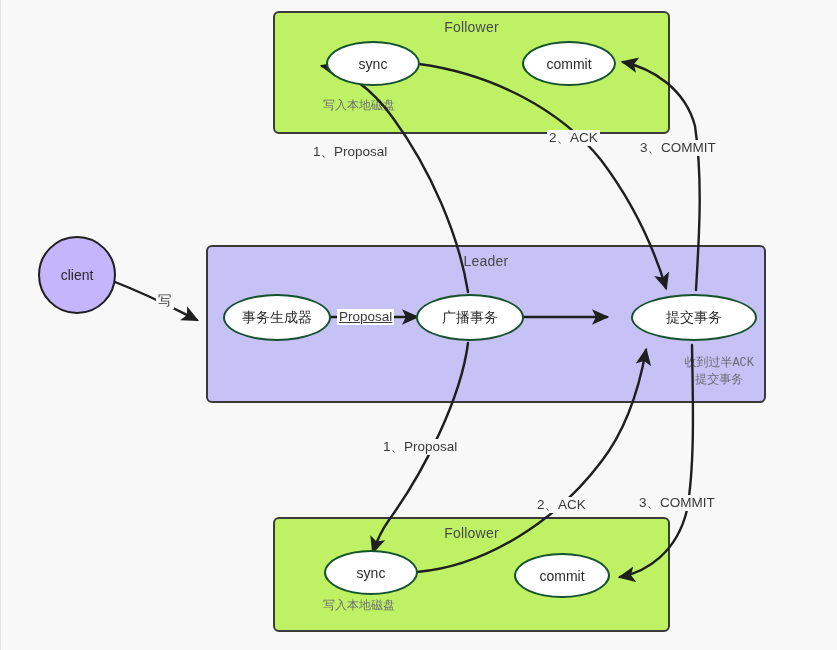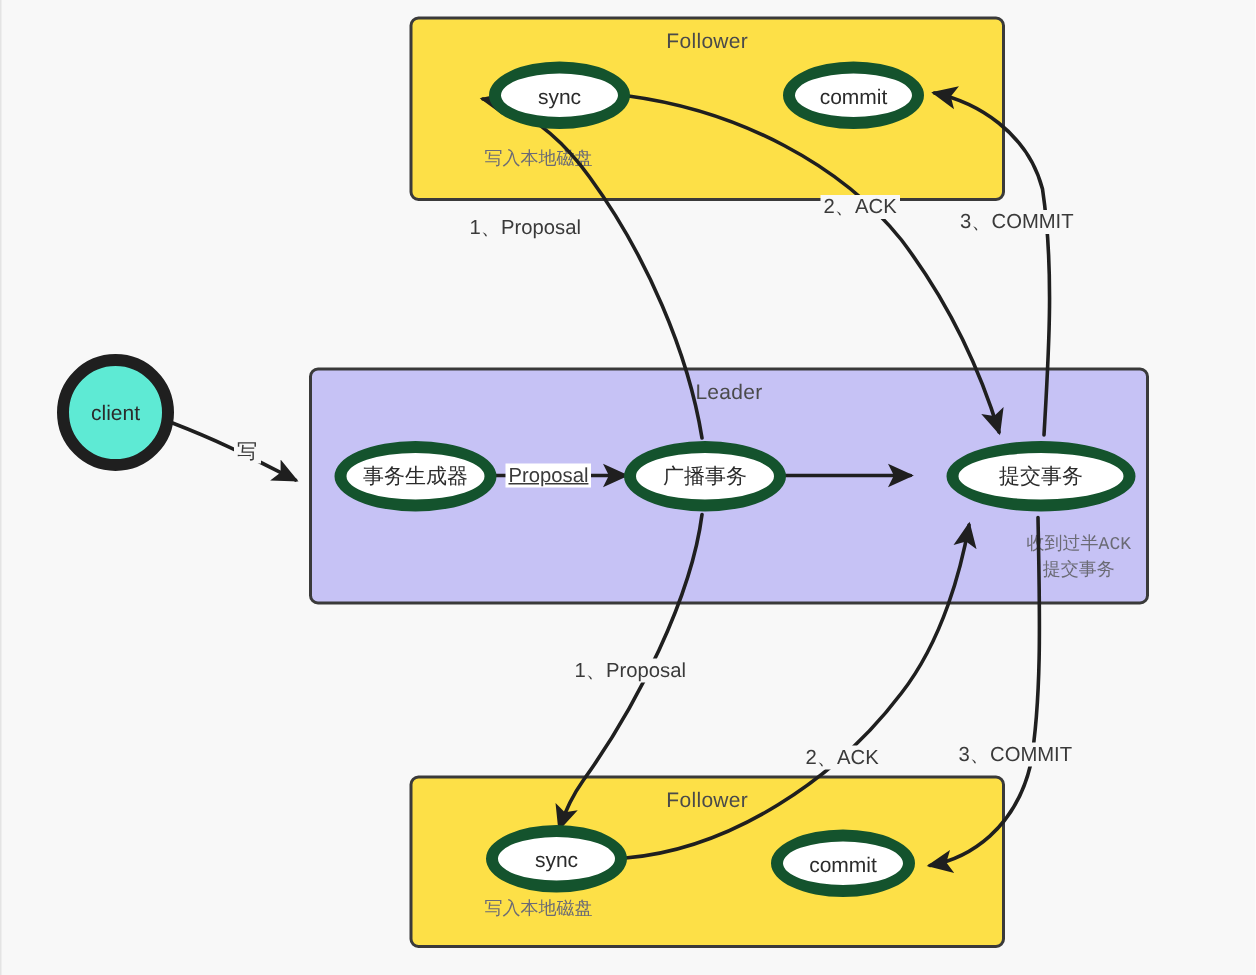--- a/index.html
+++ b/index.html
@@ -23,21 +23,21 @@
     top: 0;
     width: 837px;
     height: 650px;
   }
   .group-box {
     position: absolute;
     border: 2px solid #3a3a3a;
     border-radius: 6px;
     box-sizing: border-box;
   }
-  .group-follower { background: #fde047; }
+  .group-follower { background: #bef264; }
   .group-leader   { background: #c6c2f5; }
   .group-title {
     position: absolute;
     left: 0; right: 0;
     top: 6px;
     text-align: center;
     font-size: 14px;
     color: #4a4a4a;
     letter-spacing: .2px;
   }
@@ -48,30 +48,30 @@
     line-height: 17px;
     text-align: center;
     white-space: pre;
     font-family: Liberation Mono, monospace;
   }
   .node {
     position: absolute;
     display: flex;
     align-items: center;
     justify-content: center;
-    border: 8px solid #14532d;
+    border: 2px solid #14532d;
     border-radius: 50%;
     background: #ffffff;
     box-sizing: border-box;
     font-size: 14px;
     color: #2b2b2b;
     z-index: 5;
   }
   .node-client {
-    background: #5eead4;
+    background: #c4b5fd;
     border-color: #1f1f1f;
   }
   .edge-label {
     position: absolute;
     background: #f8f8f8;
     font-size: 13.5px;
     color: #3a3a3a;
     white-space: nowrap;
     padding: 0 2px;
     line-height: 16px;

